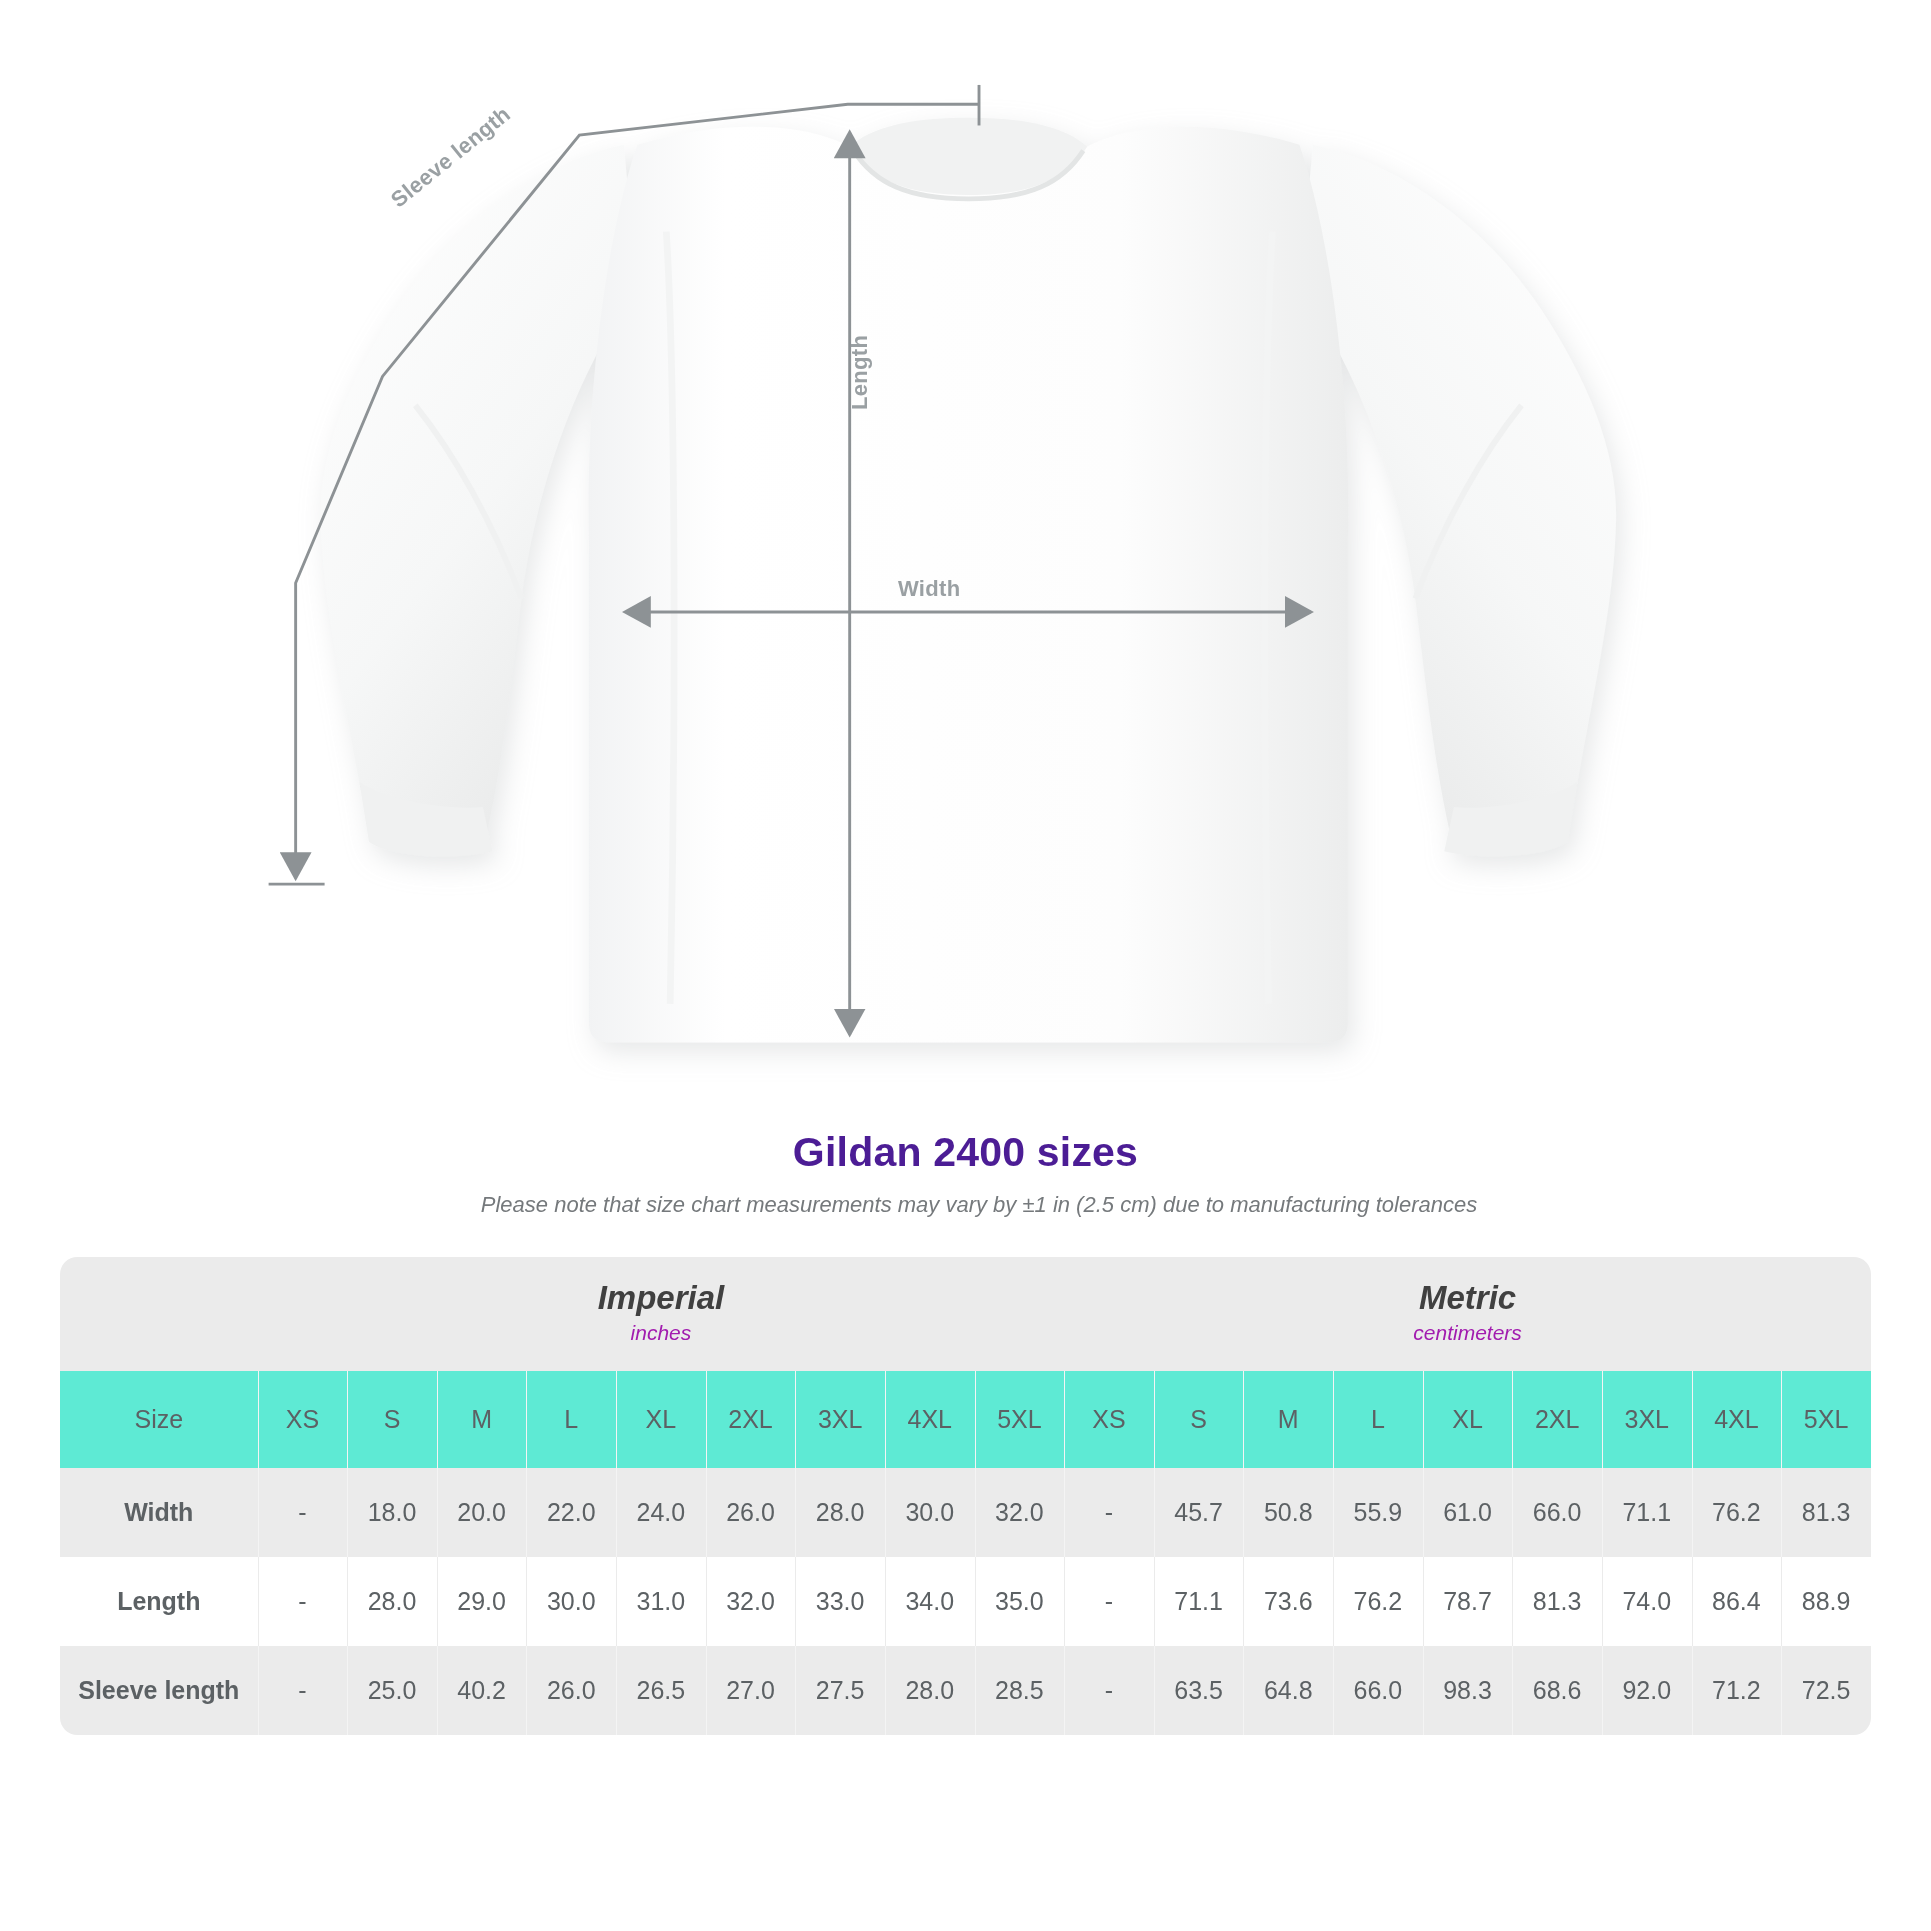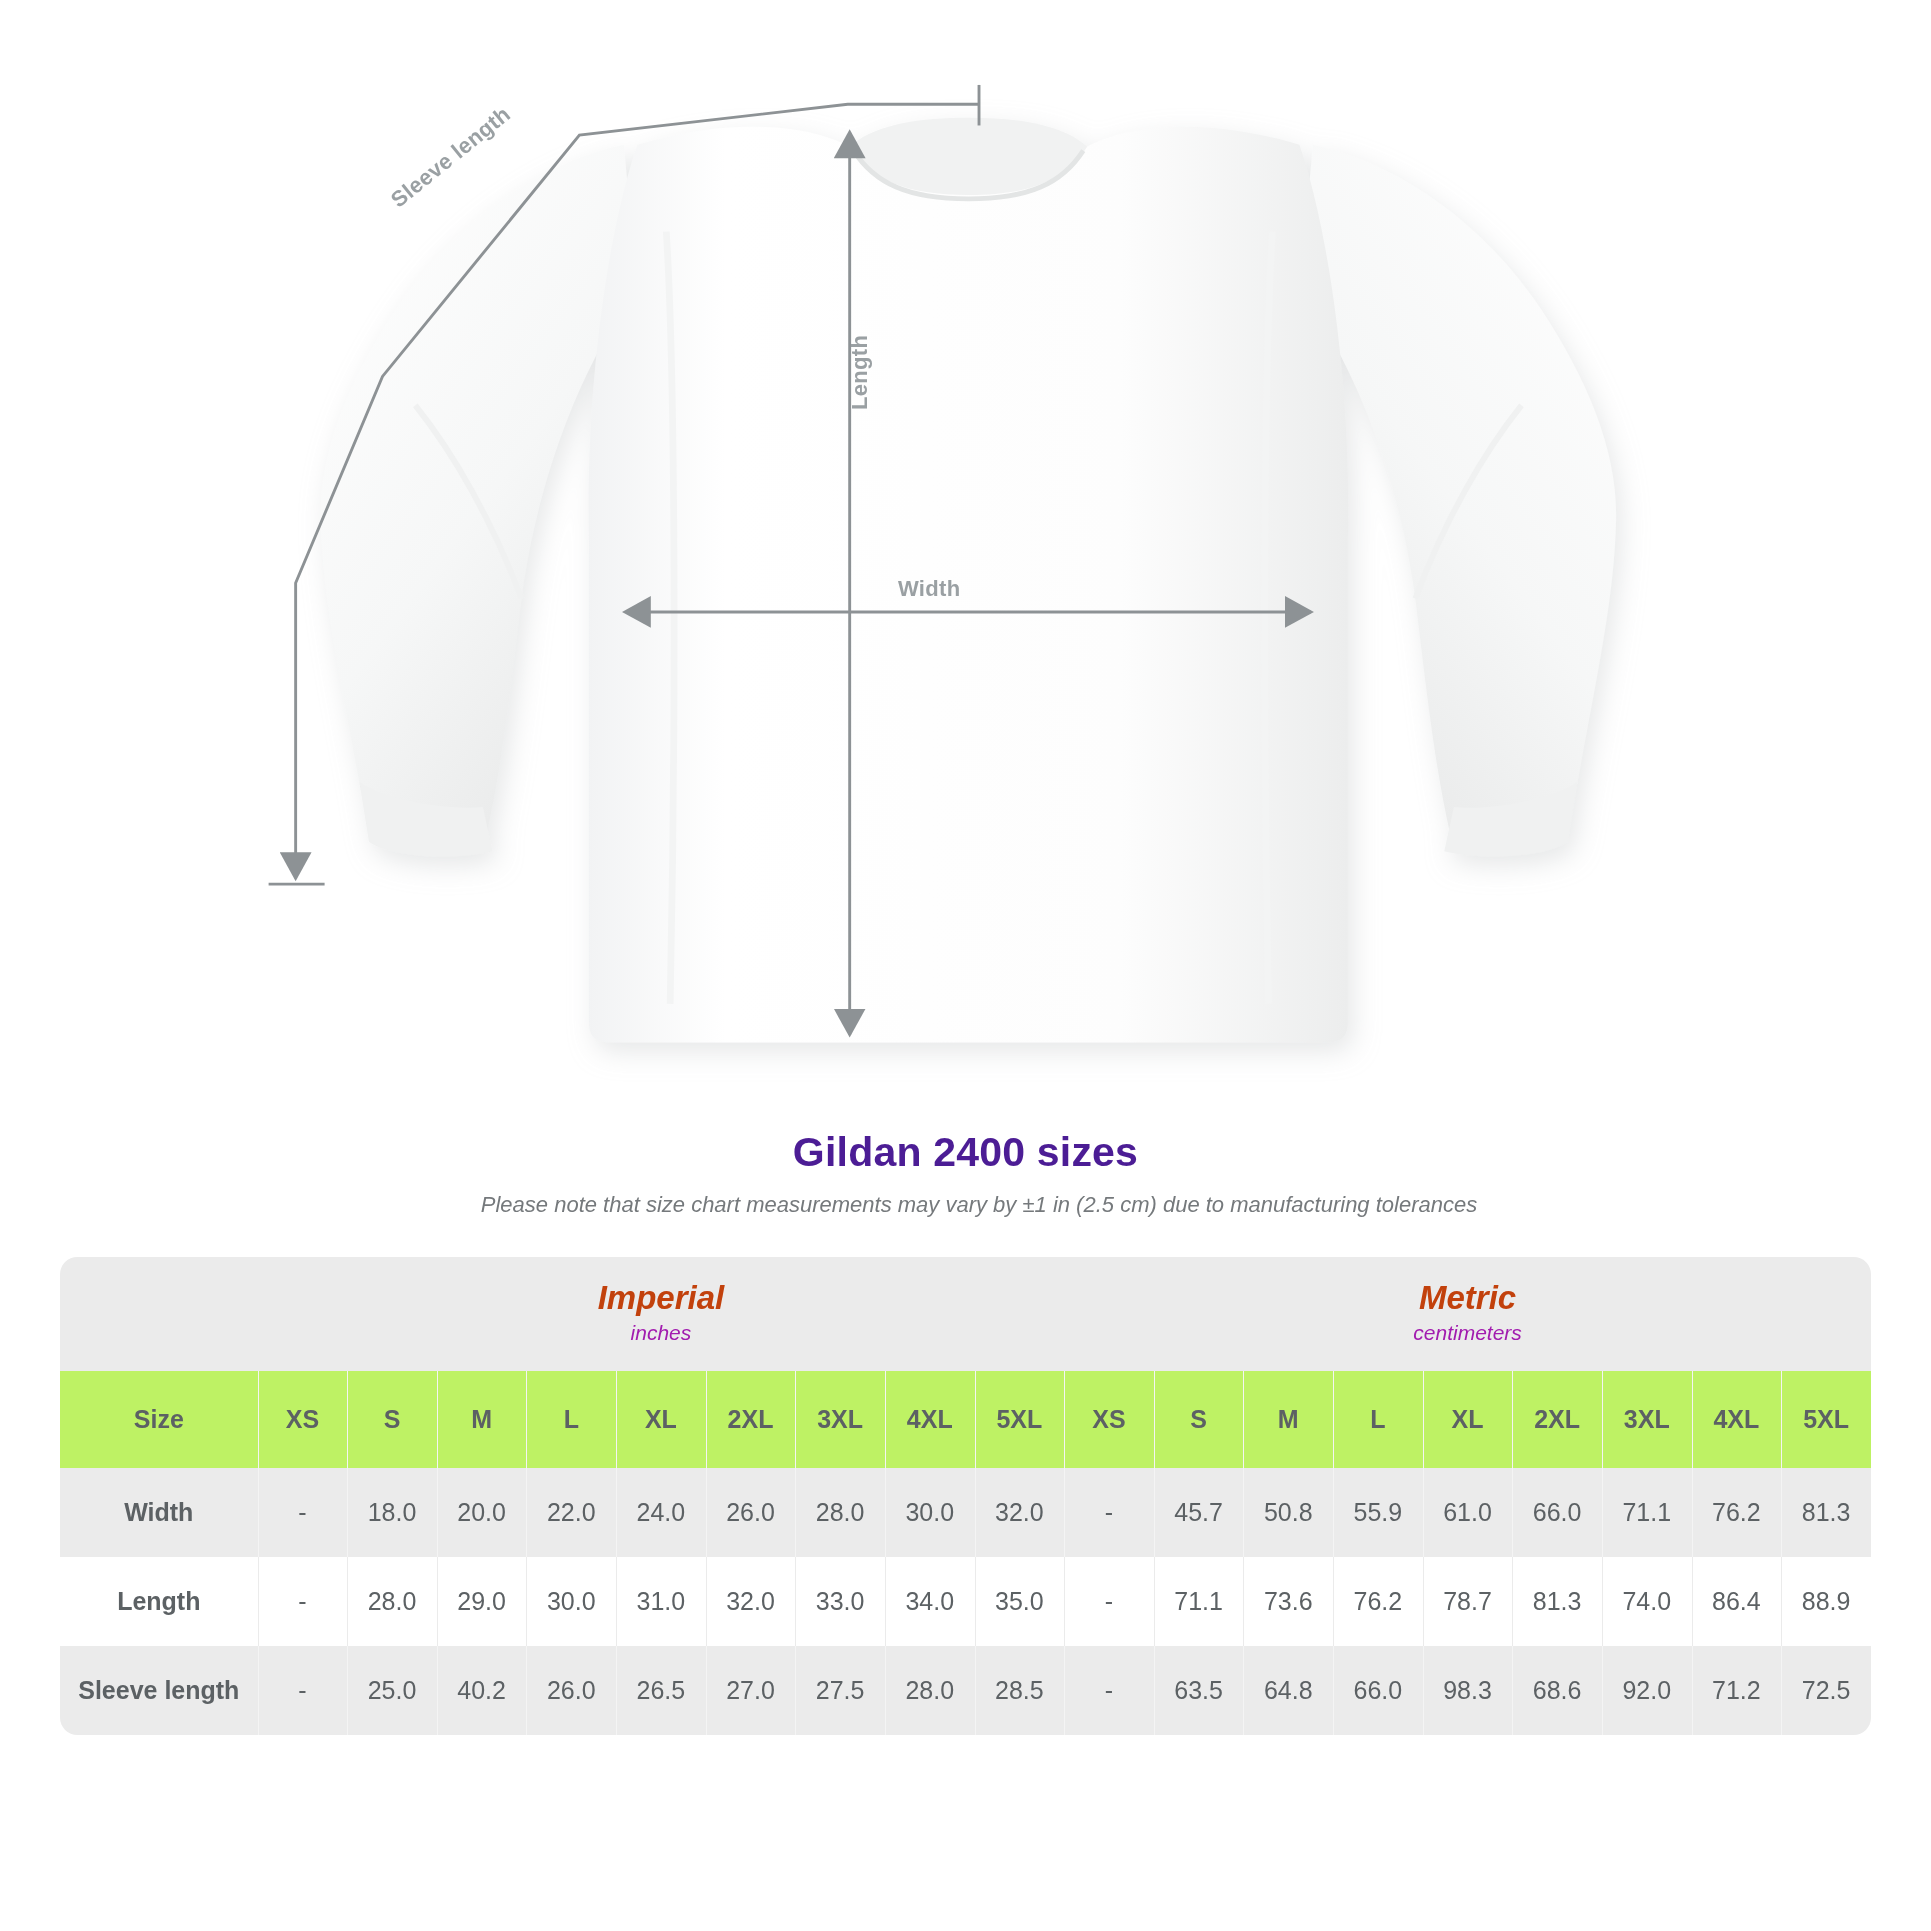--- a/index.html
+++ b/index.html
@@ -104,33 +104,33 @@
   }
   .unit-row td {
     background: #ebebeb;
     height: 114px;
     padding: 0;
   }
   .unit-sys {
     font-size: 33px;
     font-style: italic;
     font-weight: bold;
-    color: #c2410c;
+    color: #404040;
     line-height: 1.15;
   }
   .unit-sub {
     font-size: 21px;
     font-style: italic;
     color: #a21caf;
     line-height: 1.5;
   }
   .head-row td {
-    background: #bef264;
+    background: #5eead4;
     height: 95px;
-    font-weight: bold;
+    font-weight: normal;
     font-size: 25px;
     color: #5c6164;
   }
   .row-a td { background: #ebebeb; height: 87px; }
   .row-b td { background: #ffffff; height: 87px; }
   .rowlabel {
     font-weight: bold;
     font-size: 26px;
     color: #4f5457;
   }

